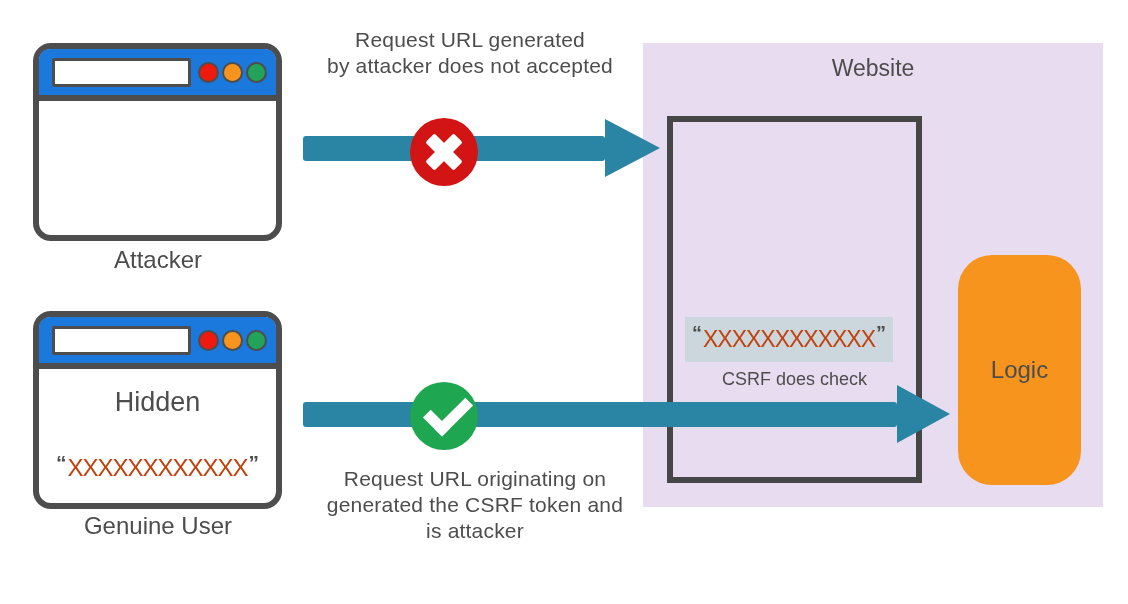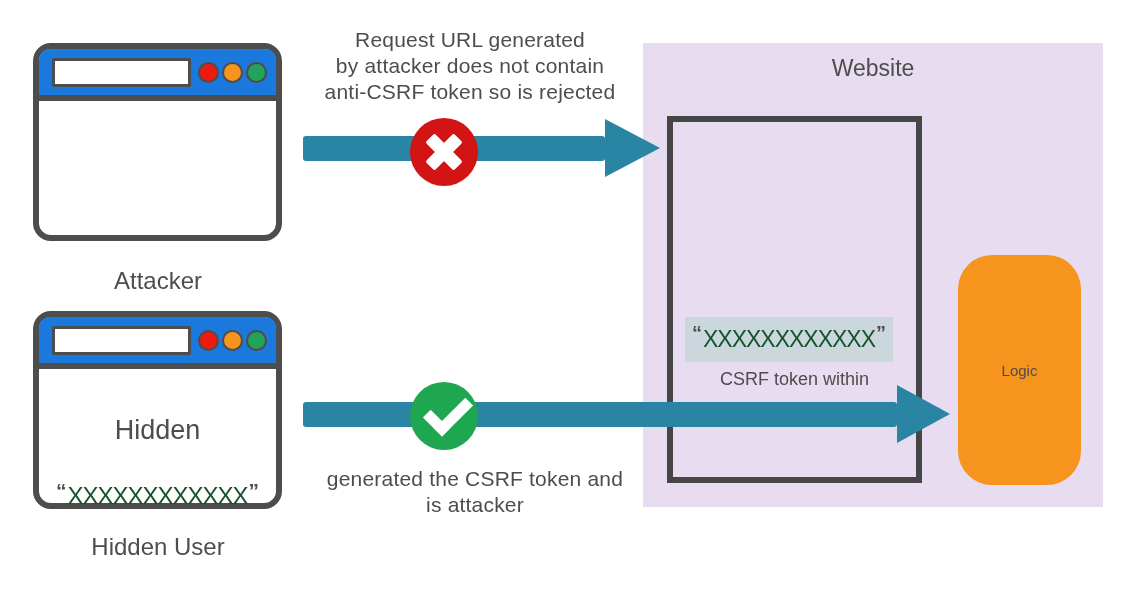--- a/index.html
+++ b/index.html
@@ -9,25 +9,25 @@
   
   .website-panel{position:absolute;left:643px;top:43px;width:460px;height:464px;background:#e8ddf0;z-index:1;}
   .website-title{position:absolute;left:0;top:12px;width:100%;text-align:center;font-size:23px;color:#4d4d4d;}
   .csrf-box{position:absolute;left:667px;top:116px;width:255px;height:367px;border:6px solid #464646;
             box-sizing:border-box;z-index:2;}
   .token-chip{position:absolute;left:685px;top:317px;width:208px;height:45px;background:#cbd7dc;z-index:3;
               display:flex;align-items:center;justify-content:center;white-space:nowrap;}
   .csrf-label{position:absolute;left:667px;top:369px;width:255px;text-align:center;font-size:18px;z-index:3;}
   .logic-box{position:absolute;left:958px;top:255px;width:123px;height:230px;background:#f7941e;
              border-radius:34px;display:flex;align-items:center;justify-content:center;z-index:2;}
-  .logic-label{font-size:15px;color:#4d4d4d;}
+  .logic-label{font-size:24px;color:#4d4d4d;}
 
   
   .q{font-size:20px;font-weight:bold;color:#4d4d4d;position:relative;top:-6px;}
-  .token-x{font-size:23px;color:#14532d;letter-spacing:-1px;padding:0 1px;}
+  .token-x{font-size:23px;color:#c2410c;letter-spacing:-1px;padding:0 1px;}
   .token-line{white-space:nowrap;text-align:center;margin-top:36px;}
   .token-line .token-x{font-size:24px;}
   .token-line .q{font-size:21px;}
 
   
   .shaft{position:absolute;height:25px;background:#2a84a3;border-radius:3px;z-index:5;}
   .shaft.top{left:303px;top:136px;width:302px;}
   .shaft.bottom{left:303px;top:402px;width:594px;}
   .head{position:absolute;width:0;height:0;border-style:solid;z-index:5;}
   .head.top{left:605px;top:119px;border-width:29px 0 29px 55px;border-color:transparent transparent transparent #2a84a3;}
@@ -50,22 +50,22 @@
   .browser.genuine{left:33px;top:311px;}
   .titlebar{height:46px;background:#1b79dd;border-bottom:6px solid #4d4d4d;border-radius:11px 11px 0 0;
             display:flex;align-items:center;padding:0 9px 0 13px;box-sizing:content-box;}
   .addrbar{width:133px;height:23px;background:#fff;border:3px solid #4d4d4d;border-radius:2px;}
   .tb-spacer{flex:1;}
   .dot{width:21px;height:21px;border-radius:50%;border:2px solid #4d4d4d;box-sizing:border-box;margin-left:3px;}
   .dot.red{background:#ee1a0e;}
   .dot.orange{background:#f7941e;}
   .dot.green{background:#21a35a;}
   .browser-content{position:relative;text-align:center;}
-  .hidden-label{margin-top:46px;font-size:27px;color:#4d4d4d;}
-  .caption{position:absolute;width:250px;text-align:center;font-size:24px;color:#4d4d4d;margin-top:21px;}
+  .hidden-label{margin-top:18px;font-size:27px;color:#4d4d4d;}
+  .caption{position:absolute;width:250px;text-align:center;font-size:24px;color:#4d4d4d;}
   .caption.attacker{left:33px;top:246px;}
   .caption.genuine{left:33px;top:512px;}
 
   
   .note{position:absolute;text-align:center;font-size:21px;line-height:26px;letter-spacing:0.2px;color:#4d4d4d;}
   .note.reject{left:305px;top:27px;width:330px;}
   .note.accept{left:305px;top:466px;width:340px;}
 </style>
 </head>
 <body>
@@ -74,21 +74,21 @@
 
   <div class="website-panel">
     <div class="website-title">Website</div>
   </div>
   <div class="csrf-box"></div>
   <div class="token-chip">
     <span class="q">“</span>
       <span class="token-x">XXXXXXXXXXXX</span>
       <span class="q">”</span>
   </div>
-  <div class="csrf-label">CSRF token within</div>
+  <div class="csrf-label">CSRF does check</div>
   <div class="logic-box">
     <span class="logic-label">Logic</span>
   </div>
 
   <div class="shaft top"></div>
   <div class="head top"></div>
   <div class="shaft bottom"></div>
   <div class="head bottom"></div>
 
   <div class="badge reject">
@@ -119,25 +119,25 @@
       <div class="dot orange"></div>
       <div class="dot green"></div>
     </div>
     <div class="browser-content">
       <div class="hidden-label">Hidden</div>
       <div class="token-line">
         <span class="q">“</span><span class="token-x">XXXXXXXXXXXX</span><span class="q">”</span>
       </div>
     </div>
   </div>
-  <div class="caption genuine">Hidden User</div>
+  <div class="caption genuine">Genuine User</div>
 
   <div class="note reject">
     <div>Request URL generated</div>
-    <div>by attacker does not contain</div>
-    <div>anti-CSRF token so is rejected</div>
+    <div>by attacker does not accepted</div>
   </div>
   <div class="note accept">
+    <div>Request URL originating on</div>
     <div>generated the CSRF token and</div>
     <div>is attacker</div>
   </div>
 
 </div>
 
 </body></html>

